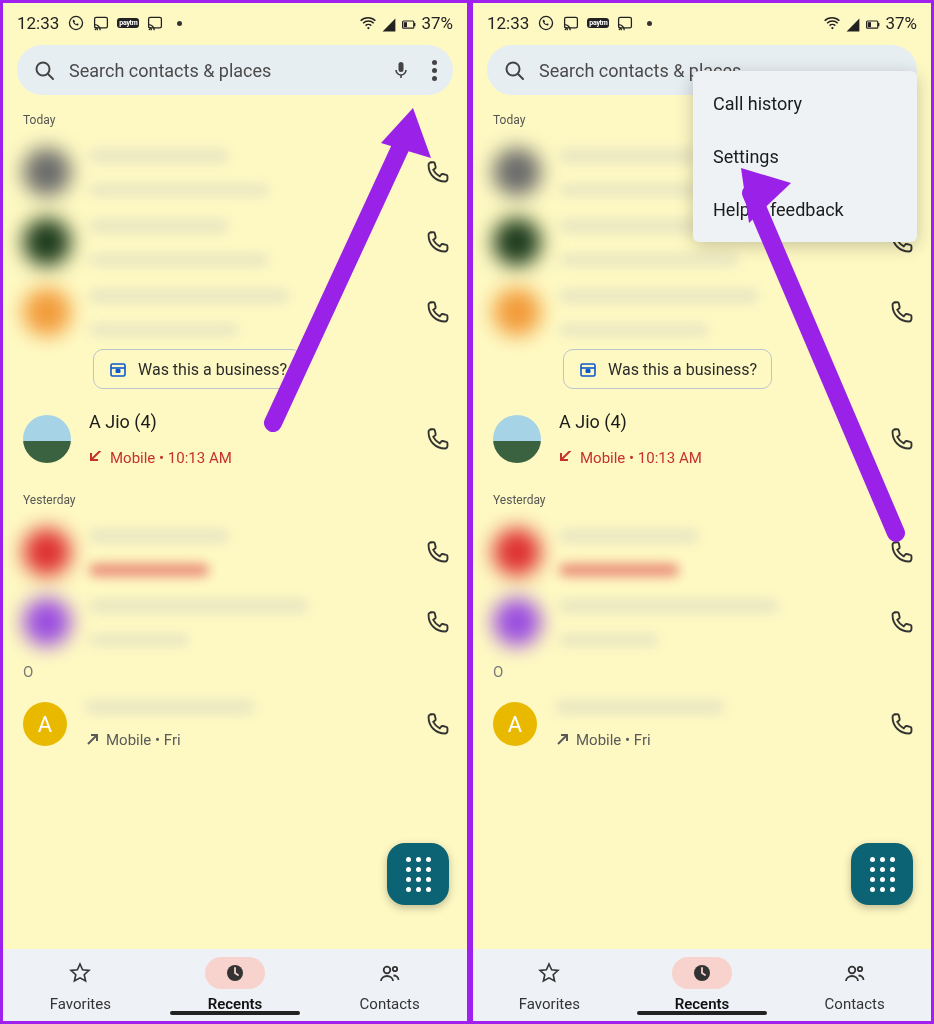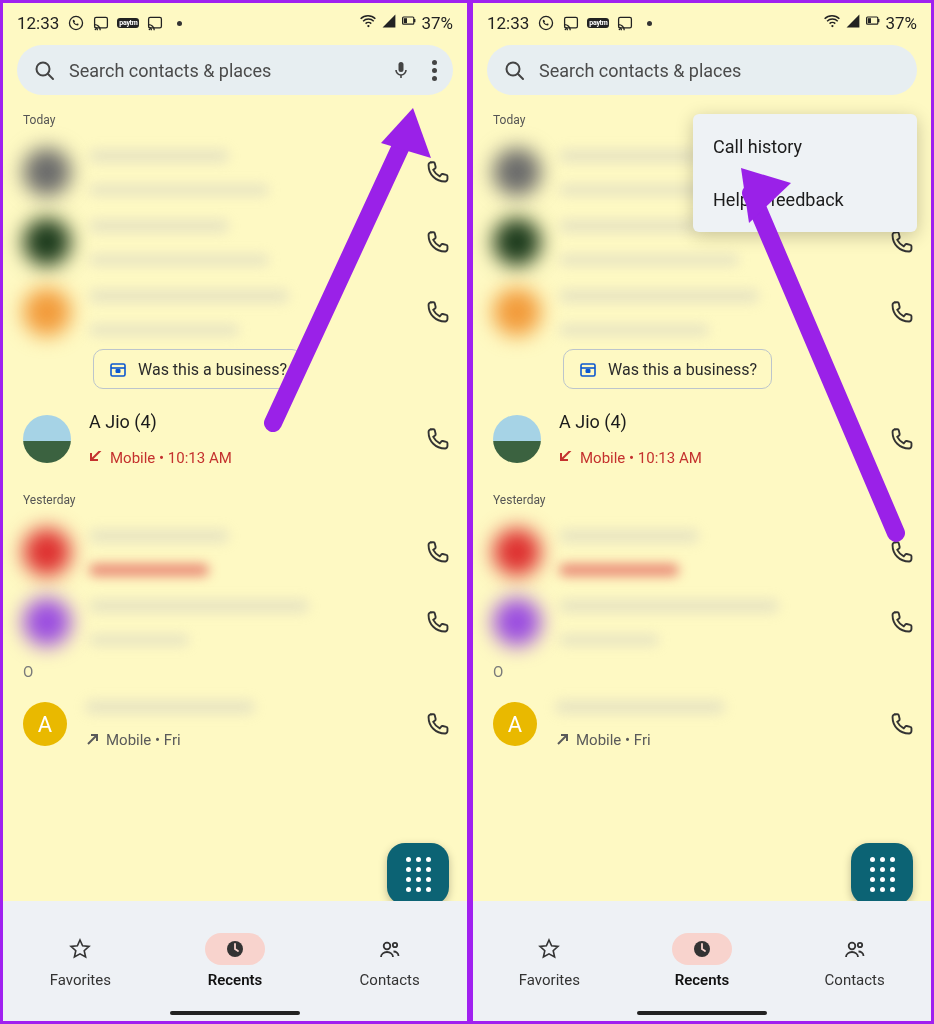--- a/index.html
+++ b/index.html
@@ -4,21 +4,21 @@
 <style>
   * { box-sizing: border-box; margin: 0; padding: 0; font-family: Roboto, "Segoe UI", Arial, sans-serif; }
   body { background: #fff; }
   .stage { display: flex; width: 934px; height: 1024px; border: 3px solid #a020f0; }
   .phone { width: 50%; height: 100%; background: #fef9c3; position: relative; overflow: hidden; }
   .phone + .phone { border-left: 6px solid #a020f0; }
 
   
   .status { display: flex; align-items: center; padding: 10px 14px 6px; font-size: 17px; color: #222; }
   .status-left { display: flex; align-items: center; gap: 8px; }
-  .status-right { margin-left: auto; display: flex; align-items: flex-start; gap: 4px; }
+  .status-right { margin-left: auto; display: flex; align-items: flex-end; gap: 4px; }
   .stat-dot { width: 5px; height: 5px; border-radius: 50%; background: #333; margin-left: 6px; }
   .stat-icon svg { width: 18px; height: 18px; display: block; }
   .stat-icon.sm svg { width: 16px; height: 16px; }
   .paytm { font-size: 7px; font-weight: 700; background: #222; color: #fff; padding: 1px 2px; border-radius: 3px; letter-spacing: -0.3px; }
 
   
   .search { margin: 6px 14px 14px; height: 50px; background: #e7eef1; border-radius: 26px; display: flex; align-items: center; padding: 0 10px 0 16px; gap: 14px; color: #4b4b4b; }
   .search-input { flex: 1; font-size: 18px; color: #4b4b4b; }
   .search .ic svg { width: 22px; height: 22px; display: block; color: #444; }
   .dots { display: flex; flex-direction: column; gap: 3px; padding: 6px; }
@@ -50,35 +50,35 @@
   .chipwrap { display: flex; padding: 2px 0 14px 90px; }
   .chip { border: 1px solid #bcc5cc; border-radius: 10px; padding: 9px 14px; display: flex; align-items: center; gap: 10px; font-size: 16px; color: #2b2b2b; }
   .chip svg { width: 20px; height: 20px; color: #0b57d0; }
 
   
   .older { font-size: 15px; color: #7a7a7a; padding: 6px 20px 4px; }
   .row.small .avatar { width: 44px; height: 44px; flex: 0 0 44px; }
   .letter-av { display: flex; align-items: center; justify-content: center; font-size: 22px; color: #fff; font-weight: 400; }
 
   
-  .bottom { position: absolute; bottom: 0; left: 0; right: 0; height: 120px; background: #eef1f5; display: flex; }
+  .bottom { position: absolute; bottom: 0; left: 0; right: 0; height: 72px; background: #eef1f5; display: flex; }
   .navitem { flex: 1; display: flex; flex-direction: column; align-items: center; justify-content: center; gap: 6px; font-size: 15px; color: #333; }
   .navitem .pill { width: 60px; height: 32px; border-radius: 16px; display: flex; align-items: center; justify-content: center; }
   .navitem.active .pill { background: #f8d3cd; }
   .navitem.active { font-weight: 600; color: #111; }
   .navitem svg { width: 22px; height: 22px; display: block; color: #333; }
   .gesture { position: absolute; bottom: 6px; left: 50%; transform: translateX(-50%); width: 130px; height: 4px; background: #222; border-radius: 3px; }
 
   
   .fab { position: absolute; right: 18px; bottom: 116px; width: 62px; height: 62px; border-radius: 18px; background: #0c6374; display: flex; align-items: center; justify-content: center; box-shadow: 0 3px 8px rgba(0,0,0,.25); }
   .fab-grid { display: grid; grid-template-columns: repeat(3,5px); grid-template-rows: repeat(4,5px); gap: 5px; }
   .fab-grid span { background: #fff; border-radius: 50%; }
 
   
-  .menu { position: absolute; top: 68px; right: 14px; width: 224px; background: #eef2f5; border-radius: 6px; box-shadow: 0 4px 18px rgba(0,0,0,.22); padding: 6px 0; z-index: 20; margin-top: 43px; }
+  .menu { position: absolute; top: 68px; right: 14px; width: 224px; background: #eef2f5; border-radius: 6px; box-shadow: 0 4px 18px rgba(0,0,0,.22); padding: 6px 0; z-index: 20; }
   .menu-item { padding: 16px 20px; font-size: 18px; color: #1b1b1b; }
 
   
   .arrow { position: absolute; pointer-events: none; z-index: 30; }
   .arrow svg { display: block; }
 </style>
 </head>
 <body>
 
 <svg width="0" height="0" style="position:absolute">
@@ -583,20 +583,21 @@
               <use href="#i-contacts"></use>
             </svg>
           </div>
       <span>Contacts</span>
     </div>
     <div class="gesture"></div>
   </div>
 
   <div class="menu">
     <div class="menu-item">Call history</div>
+    <div class="menu-item">Settings</div>
     <div class="menu-item">Help &amp; feedback</div>
   </div>
 
   <div class="arrow" style="left:248px; top:140px">
     <svg width="190" height="400" viewBox="0 0 190 400">
       <line x1="175" y1="390" x2="30" y2="50" stroke="#9a21e8" stroke-width="18" stroke-linecap="round"></line>
       <polygon points="20,25 70,40 28,80" fill="#9a21e8"></polygon>
     </svg>
   </div>
 </div>

